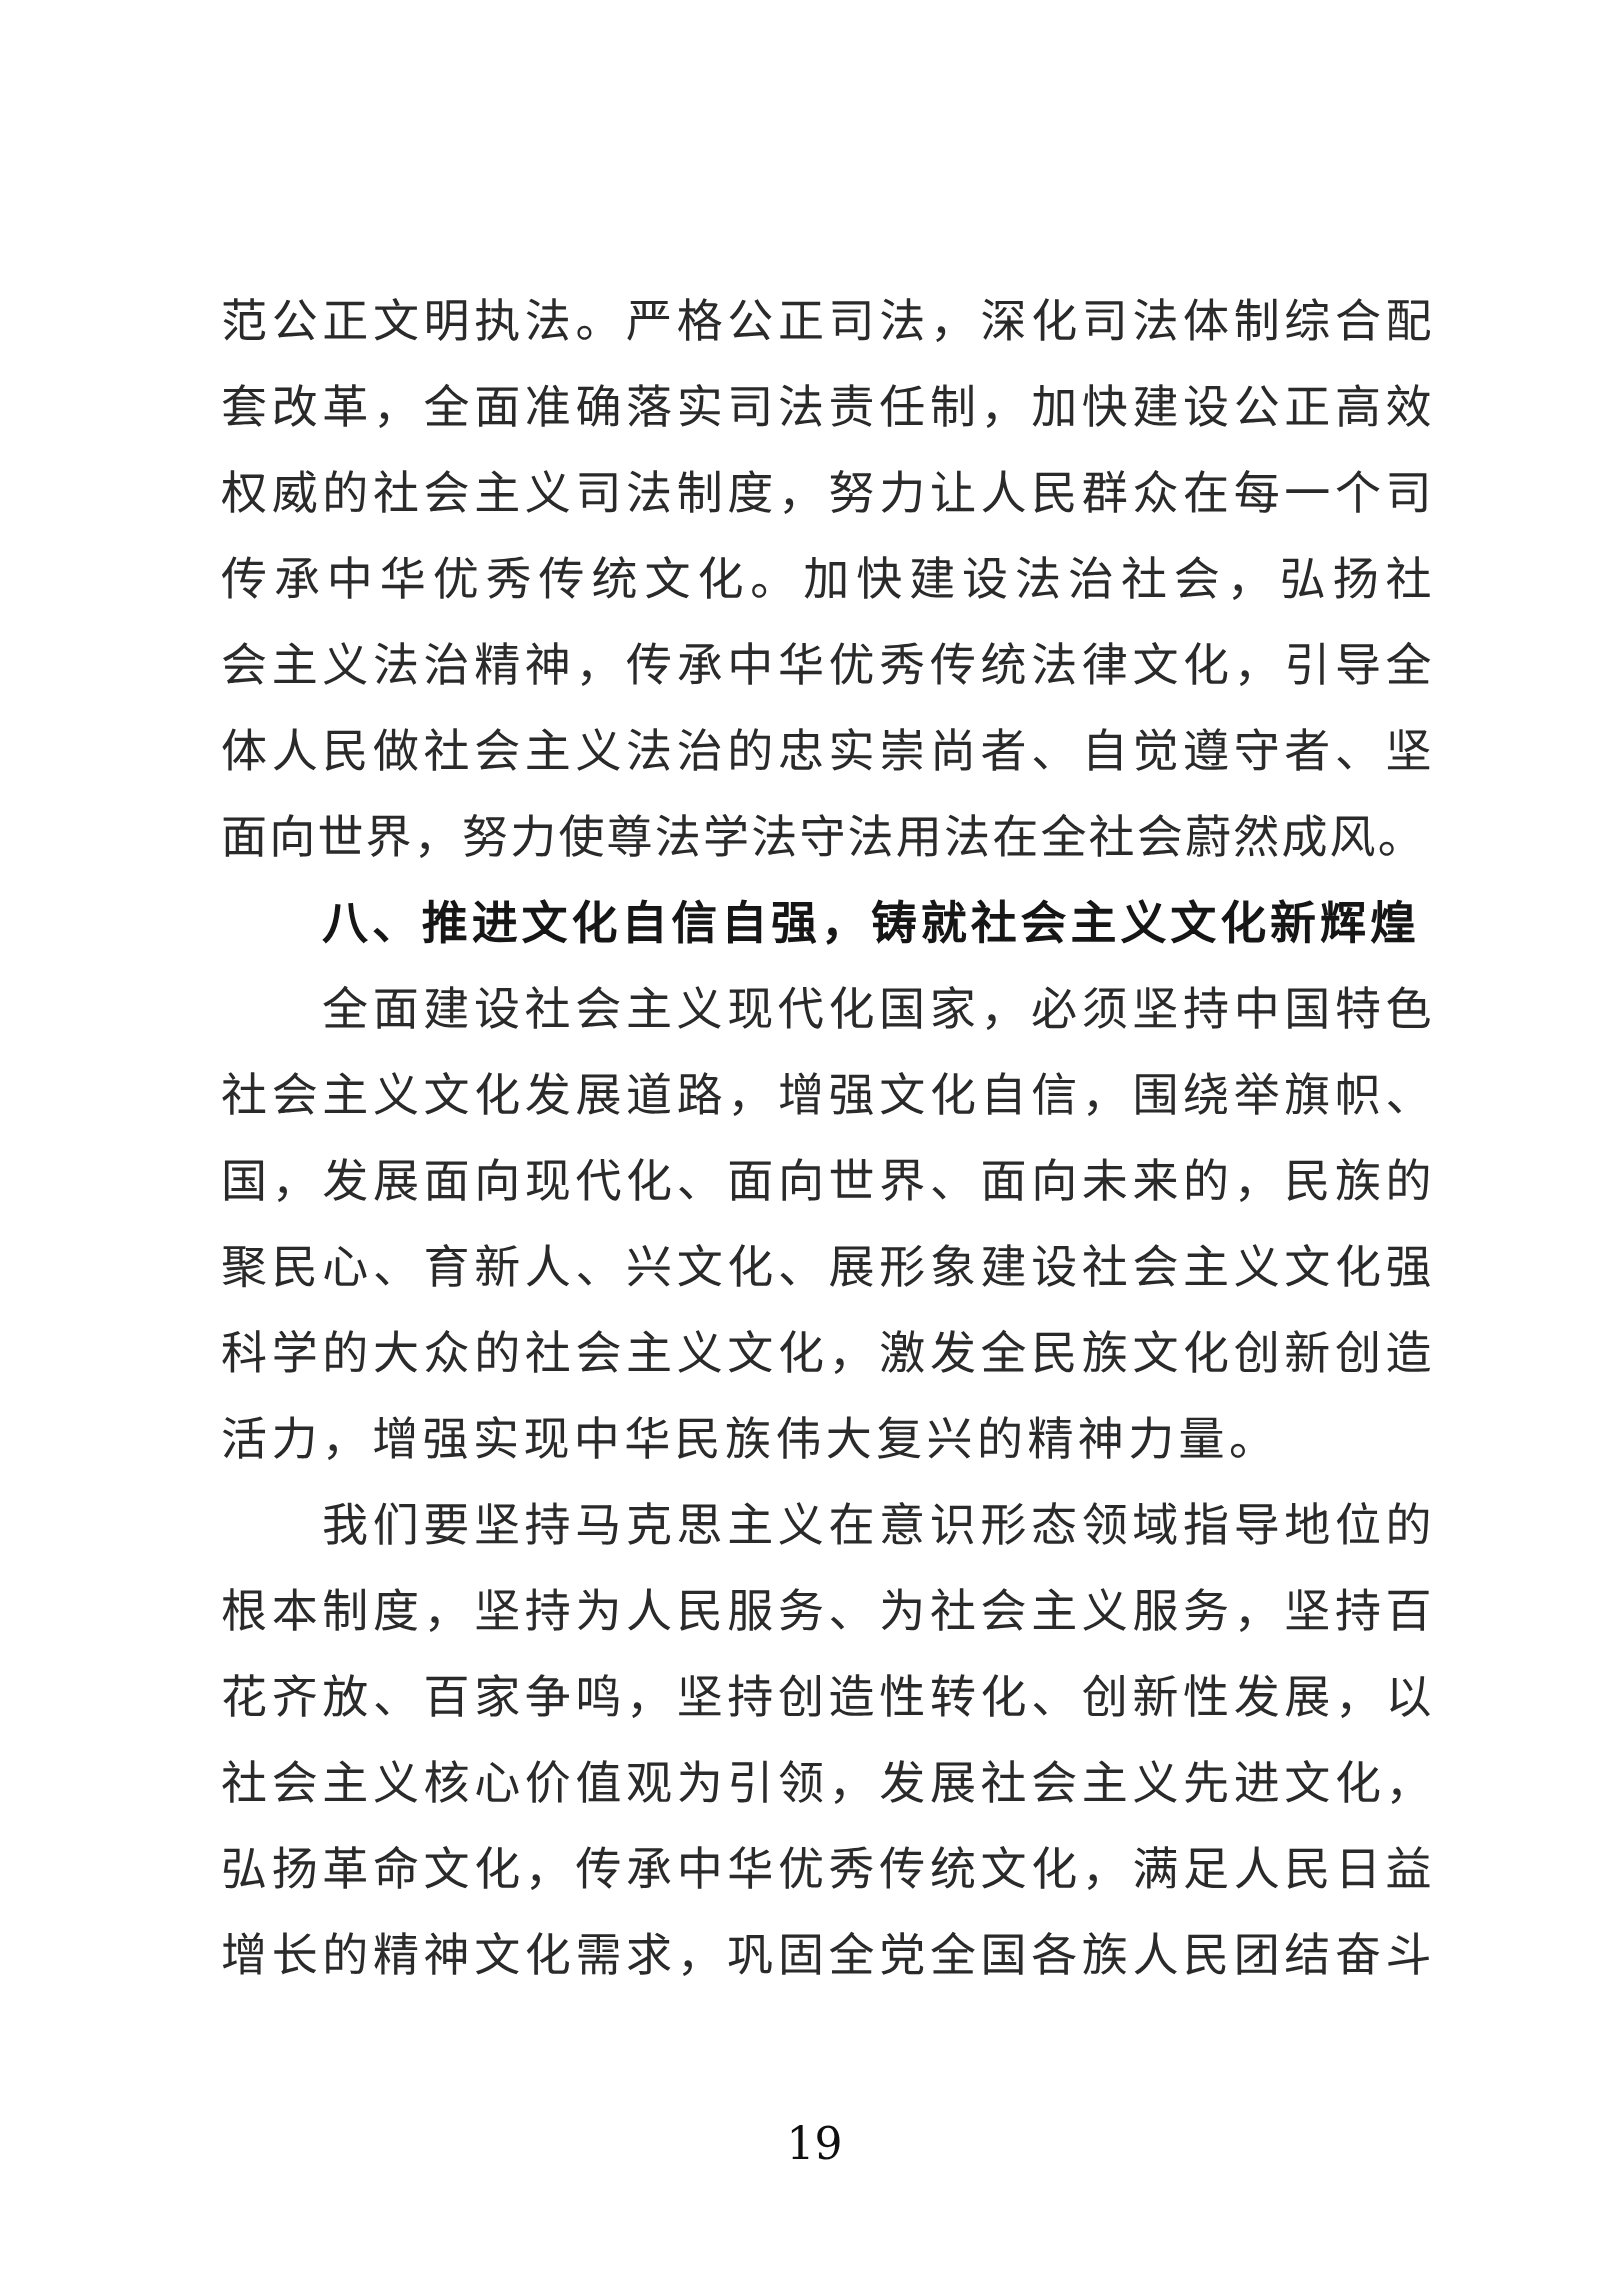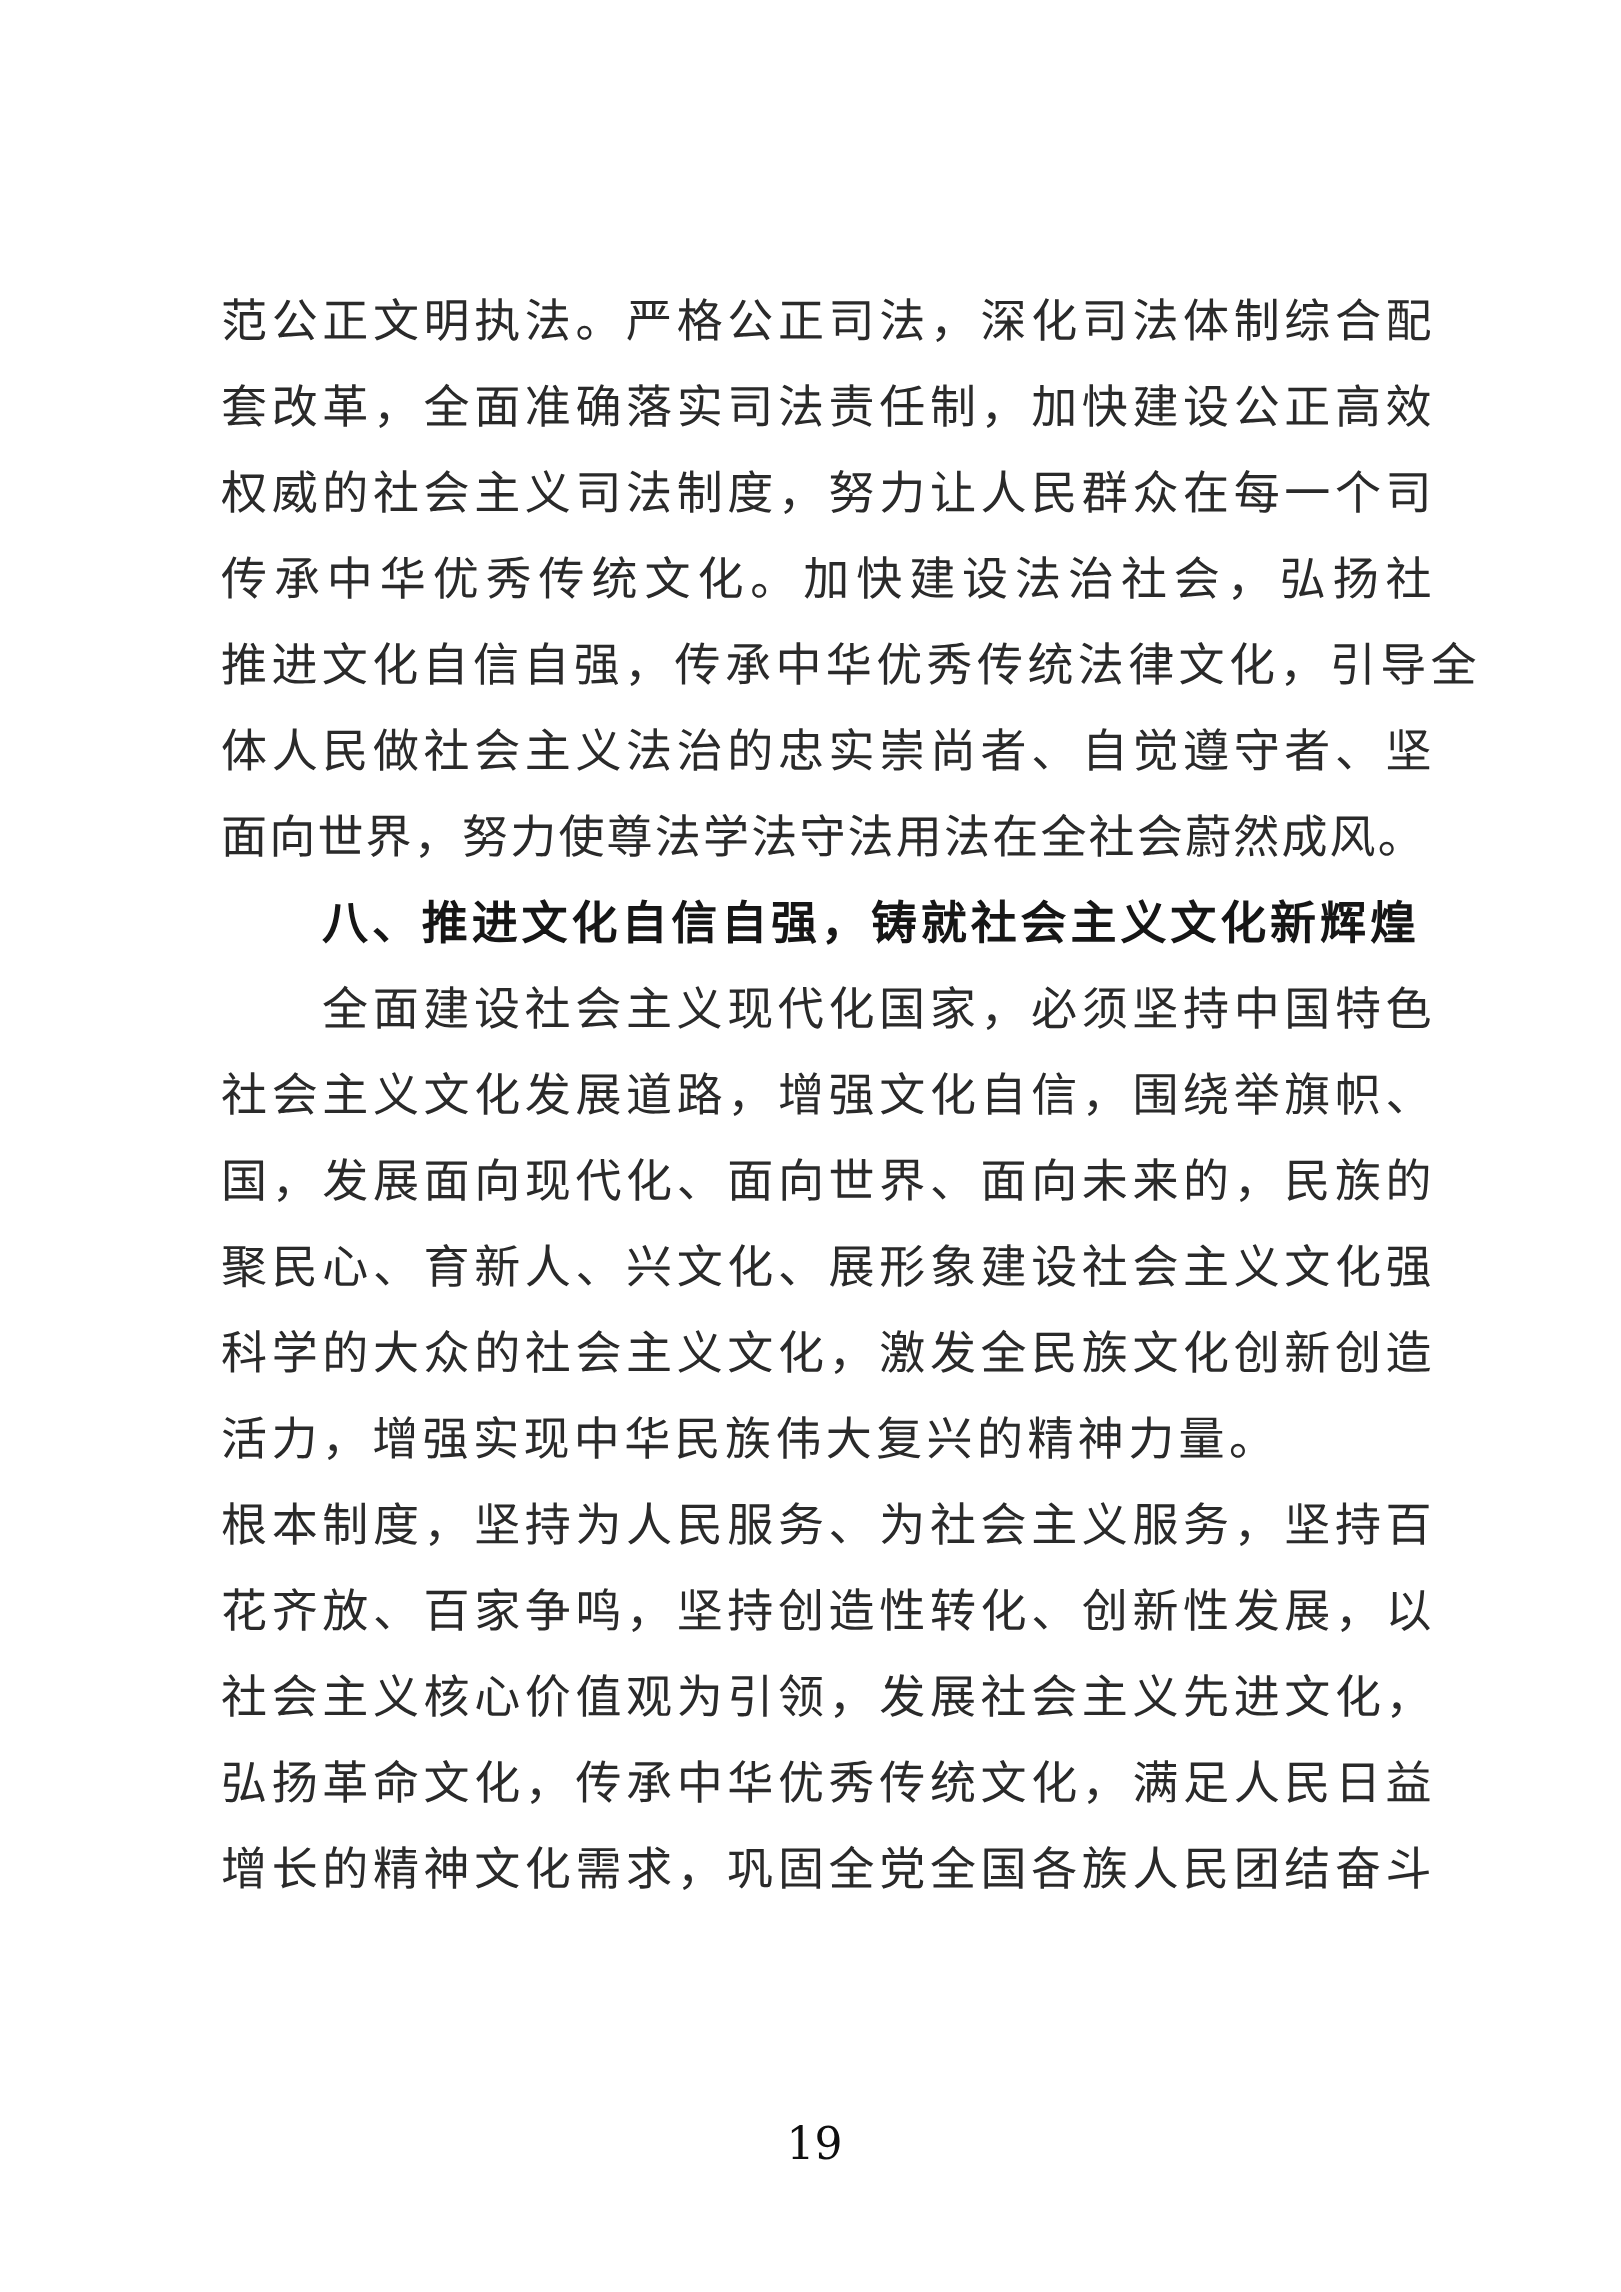--- a/index.html
+++ b/index.html
@@ -61,30 +61,31 @@
 </style>
 </head>
 <body>
 
 <div class="page">
   <div class="content">
       <div class="line fill">范公正文明执法。严格公正司法，深化司法体制综合配</div>
       <div class="line fill">套改革，全面准确落实司法责任制，加快建设公正高效</div>
       <div class="line fill">权威的社会主义司法制度，努力让人民群众在每一个司</div>
       <div class="line fill">传承中华优秀传统文化。加快建设法治社会，弘扬社</div>
-      <div class="line fill">推进文化自信自强，传承中华优秀传统法律文化，引导全</div>
+      <div class="line fill">会主义法治精神，传承中华优秀传统法律文化，引导全</div>
       <div class="line fill">体人民做社会主义法治的忠实崇尚者、自觉遵守者、坚</div>
       <div class="line tight">面向世界，努力使尊法学法守法用法在全社会蔚然成风。</div>
       <div class="line heading indent">八、推进文化自信自强，铸就社会主义文化新辉煌</div>
       <div class="line indent fill">全面建设社会主义现代化国家，必须坚持中国特色</div>
       <div class="line fill">社会主义文化发展道路，增强文化自信，围绕举旗帜、</div>
       <div class="line fill">国，发展面向现代化、面向世界、面向未来的，民族的</div>
       <div class="line fill">聚民心、育新人、兴文化、展形象建设社会主义文化强</div>
       <div class="line fill">科学的大众的社会主义文化，激发全民族文化创新创造</div>
       <div class="line">活力，增强实现中华民族伟大复兴的精神力量。</div>
+      <div class="line indent fill">我们要坚持马克思主义在意识形态领域指导地位的</div>
       <div class="line fill">根本制度，坚持为人民服务、为社会主义服务，坚持百</div>
       <div class="line fill">花齐放、百家争鸣，坚持创造性转化、创新性发展，以</div>
       <div class="line fill">社会主义核心价值观为引领，发展社会主义先进文化，</div>
       <div class="line fill">弘扬革命文化，传承中华优秀传统文化，满足人民日益</div>
       <div class="line fill">增长的精神文化需求，巩固全党全国各族人民团结奋斗</div>
     </div>
   <div class="page-number">19</div>
 </div>
 
 

